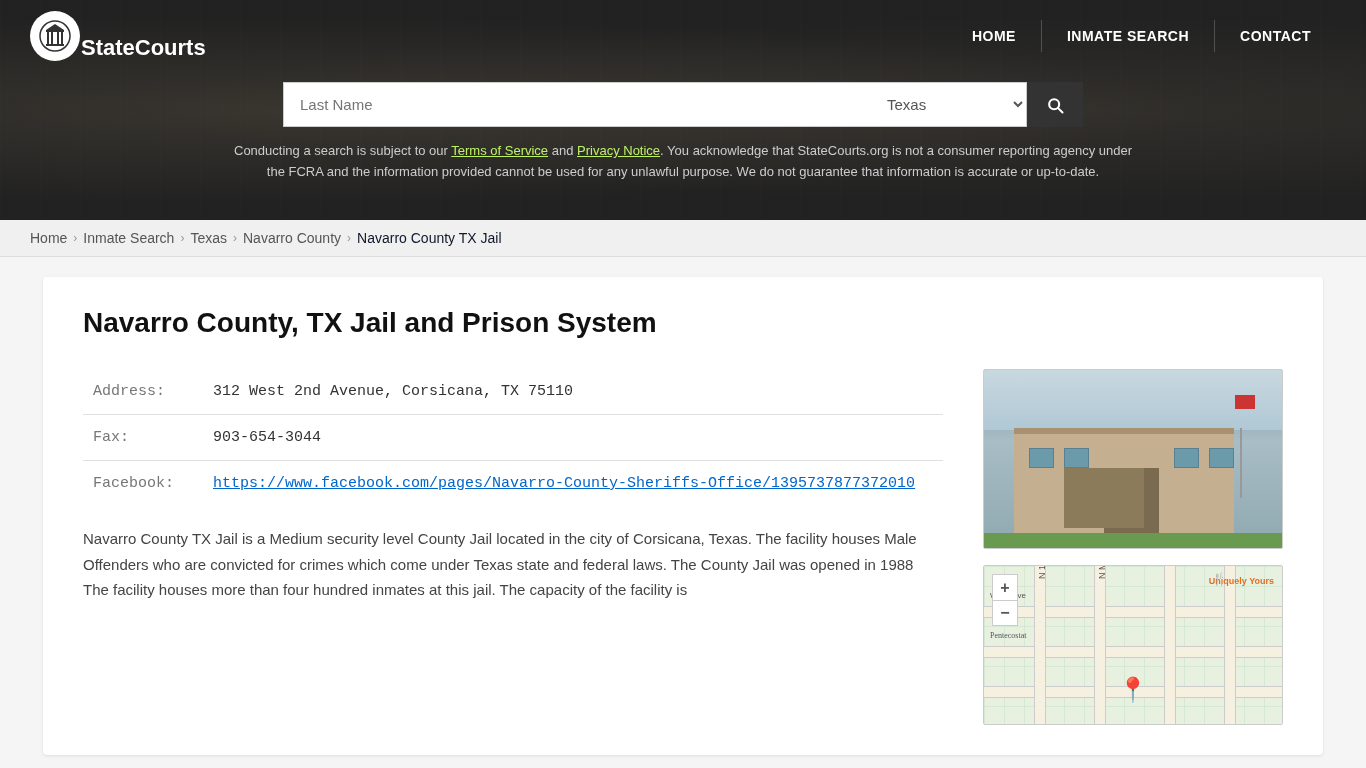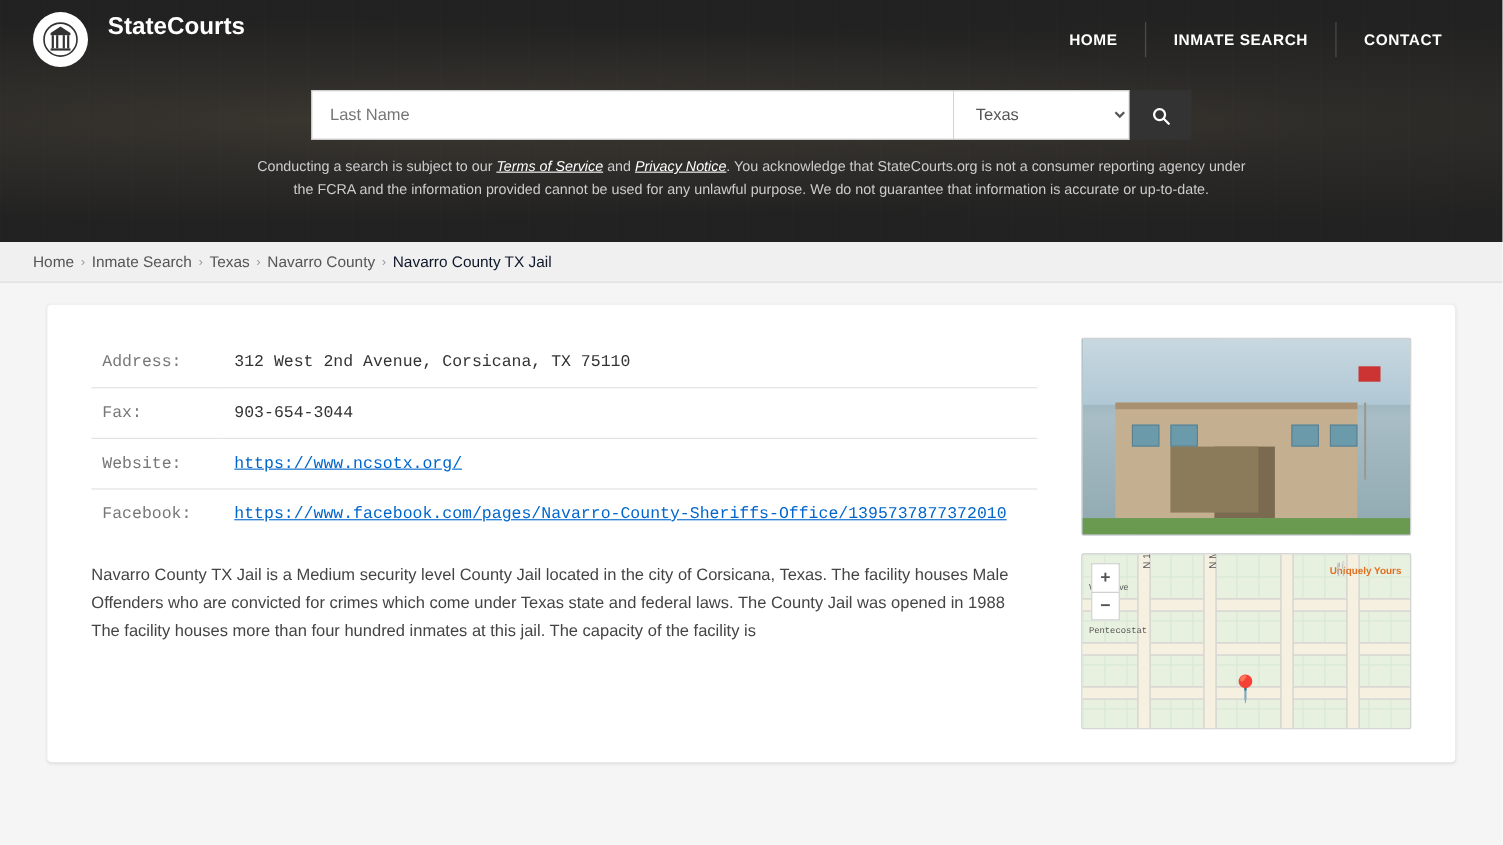--- a/index.html
+++ b/index.html
@@ -36,22 +36,22 @@
     .nav-bar {
       position: relative;
       display: flex;
       align-items: center;
       padding: 0 30px;
       height: 72px;
       z-index: 10;
     }
     .logo-area {
       display: flex;
-      align-items: flex-start;
-      gap: 18px;
+      align-items: flex-end;
+      gap: 1px;
       text-decoration: none;
       color: white;
     }
     .logo-icon {
       width: 50px;
       height: 50px;
       background: white;
       border-radius: 50%;
       display: flex;
       align-items: center;
@@ -138,21 +138,21 @@
     .search-btn svg { width: 20px; height: 20px; fill: white; }
 
     .disclaimer-text {
       color: #ccc;
       font-size: 13px;
       font-family: Arial, sans-serif;
       max-width: 900px;
       margin: 0 auto;
       line-height: 1.6;
     }
-    .disclaimer-text a { color: #ffffff; font-style: italic; }
+    .disclaimer-text a { color: #bef264; }
 
     
     .breadcrumb-bar {
       background: #f0f0f0;
       border-bottom: 1px solid #ddd;
       padding: 10px 30px;
       font-family: Arial, sans-serif;
       font-size: 14px;
       color: #666;
       display: flex;
@@ -388,41 +388,36 @@
   <span class="breadcrumb-separator">›</span>
   <a href="#">Texas</a>
   <span class="breadcrumb-separator">›</span>
   <a href="#">Navarro County</a>
   <span class="breadcrumb-separator">›</span>
   <span class="breadcrumb-current">Navarro County TX Jail</span>
 </div>
 
 <div style="background:#f5f5f5; padding: 0 40px;">
   <div class="main-content">
+    <h2 class="page-heading">Navarro County, TX Jail and Prison System</h2>
 
     <div class="content-layout">
 
       <div class="content-left">
         <table class="info-table">
           <tbody>
               <tr>
             <td class="info-label">Address:</td>
             <td class="info-value">312 West 2nd Avenue, Corsicana, TX 75110</td>
           </tr>
           <tr>
             <td class="info-label">Fax:</td>
             <td class="info-value">903-654-3044</td>
           </tr>
           <tr>
-            <td class="info-label">Website:</td>
-            <td class="info-value">
-              <a class="info-link" href="#">https://www.ncsotx.org/</a>
-            </td>
-          </tr>
-          <tr>
             <td class="info-label">Facebook:</td>
             <td class="info-value">
               <a class="info-link" href="#">https://www.facebook.com/pages/Navarro-County-Sheriffs-Office/1395737877372010</a>
             </td>
           </tr>
         </tbody>
           </table>
 
         <p class="description-text">Navarro County TX Jail is a Medium security level County Jail located in the city of Corsicana, Texas. The facility houses Male Offenders who are convicted for crimes which come under Texas state and federal laws. The County Jail was opened in 1988 The facility houses more than four hundred inmates at this jail. The capacity of the facility is</p>
       </div>
@@ -461,21 +456,21 @@
           <div class="map-road-h" style="top:80px;left:0;right:0;height:12px;"></div>
           <div class="map-road-h" style="top:120px;left:0;right:0;height:12px;"></div>
           <div class="map-road-v" style="left:50px;top:0;bottom:0;width:12px;"></div>
           <div class="map-road-v" style="left:110px;top:0;bottom:0;width:12px;"></div>
           <div class="map-road-v" style="left:180px;top:0;bottom:0;width:12px;"></div>
           <div class="map-road-v" style="left:240px;top:0;bottom:0;width:12px;"></div>
 
           <div style="position:absolute;top:8px;left:58px;font-size:9px;color:#555;font-family:Arial,sans-serif;transform:rotate(-90deg);transform-origin:left center;white-space:nowrap;">N 13th St</div>
           <div style="position:absolute;top:8px;left:118px;font-size:9px;color:#555;font-family:Arial,sans-serif;transform:rotate(-90deg);transform-origin:left center;white-space:nowrap;">N Main St</div>
           <div style="position:absolute;top:25px;left:6px;font-size:8px;color:#555;font-family:Arial,sans-serif;white-space:nowrap;">W 1st Ave</div>
-          <div style="position:absolute;top:65px;left:6px;font-size:8px;color:#555;font-family:Liberation Mono, monospace;white-space:nowrap;">Pentecostat</div>
+          <div style="position:absolute;top:65px;left:6px;font-size:8px;color:#555;font-family:Liberation Serif, serif;white-space:nowrap;">Pentecostat</div>
 
           <div style="position:absolute;top:10px;right:8px;font-size:9px;color:#e07020;font-family:Arial,sans-serif;font-weight:bold;padding-left:46px;">Uniquely Yours</div>
 
           <div style="position:absolute;top:6px;right:55px;font-size:12px;color:#c06010;">🍴</div>
 
           <div class="map-controls">
             <button class="map-btn">+</button>
             <button class="map-btn">−</button>
           </div>
 

